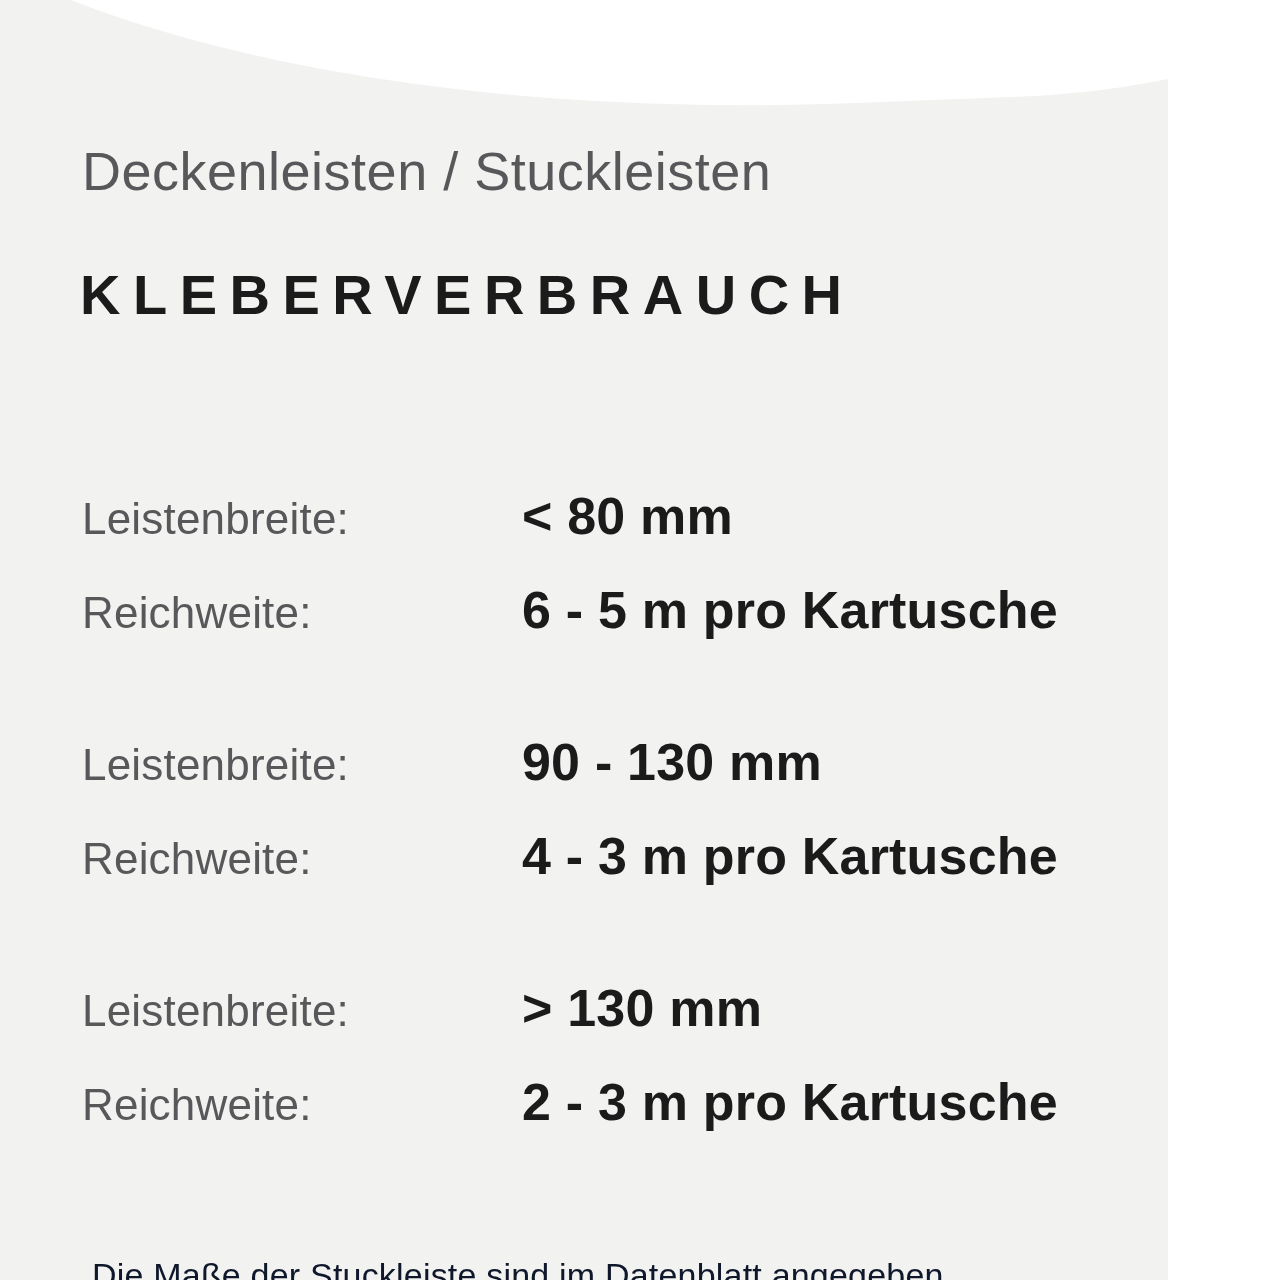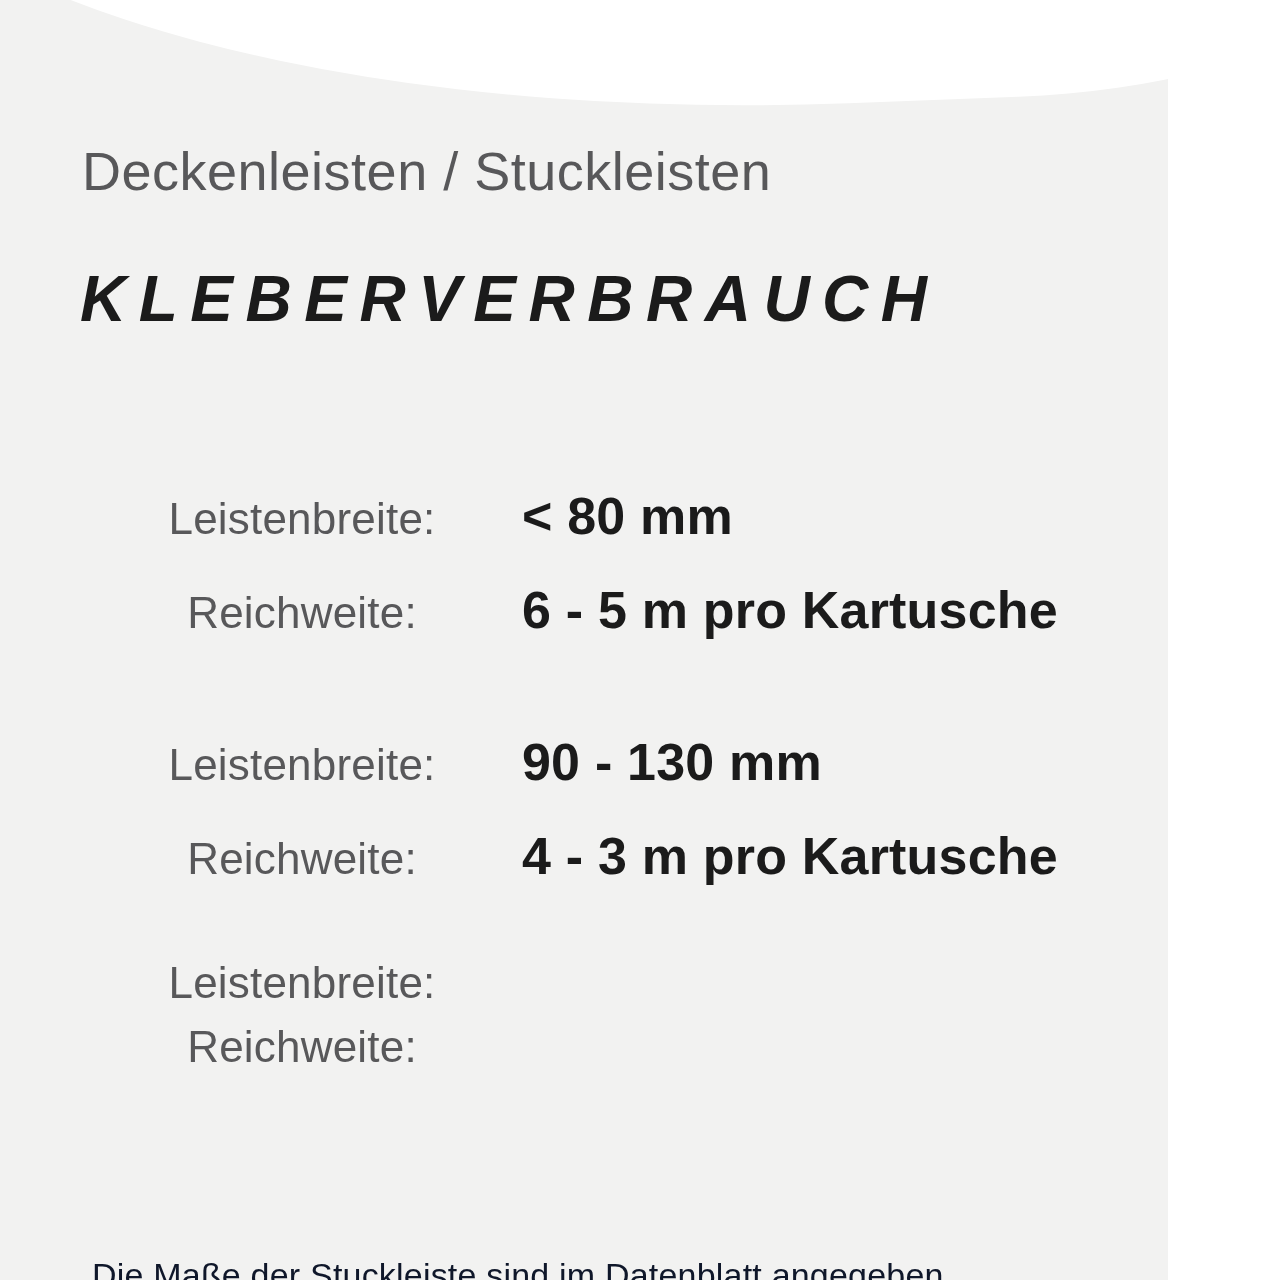--- a/index.html
+++ b/index.html
@@ -50,47 +50,45 @@
     font-weight: 400;
     color: #58585a;
     letter-spacing: 0.5px;
     white-space: nowrap;
   }
 
   .title {
     position: absolute;
     top: 262px;
     left: 80px;
-    font-size: 64px;
+    font-size: 56px;
     font-weight: 700;
     color: #1b1b1b;
     letter-spacing: 12.5px;
     white-space: nowrap;
-    font-style: italic;
   }
 
   .specs {
     position: absolute;
     top: 466px;
     left: 82px;
     right: 82px;
   }
 
   .spec-group {
     margin-bottom: 72px;
   }
   .spec-group:last-child {
     margin-bottom: 0;
   }
 
   .spec-row {
     display: flex;
     align-items: baseline;
     margin-bottom: 14px;
-    text-align: center;
   }
   .spec-row:last-child {
     margin-bottom: 0;
   }
 
   .spec-label {
     width: 440px;
     flex: 0 0 440px;
     font-size: 44px;
     font-weight: 400;
@@ -150,23 +148,25 @@
         </div>
         <div class="spec-row">
           <div class="spec-label">Reichweite:</div>
           <div class="spec-value">4 - 3 m pro Kartusche</div>
         </div>
       </div>
 
       <div class="spec-group">
         <div class="spec-row">
           <div class="spec-label">Leistenbreite:</div>
+          <div class="spec-value">&gt; 130 mm</div>
         </div>
         <div class="spec-row">
           <div class="spec-label">Reichweite:</div>
+          <div class="spec-value">2 - 3 m pro Kartusche</div>
         </div>
       </div>
 
     </div>
 
     <div class="footnote">Die Maße der Stuckleiste sind im Datenblatt angegeben.</div>
 
   </div>
 </div>
 

